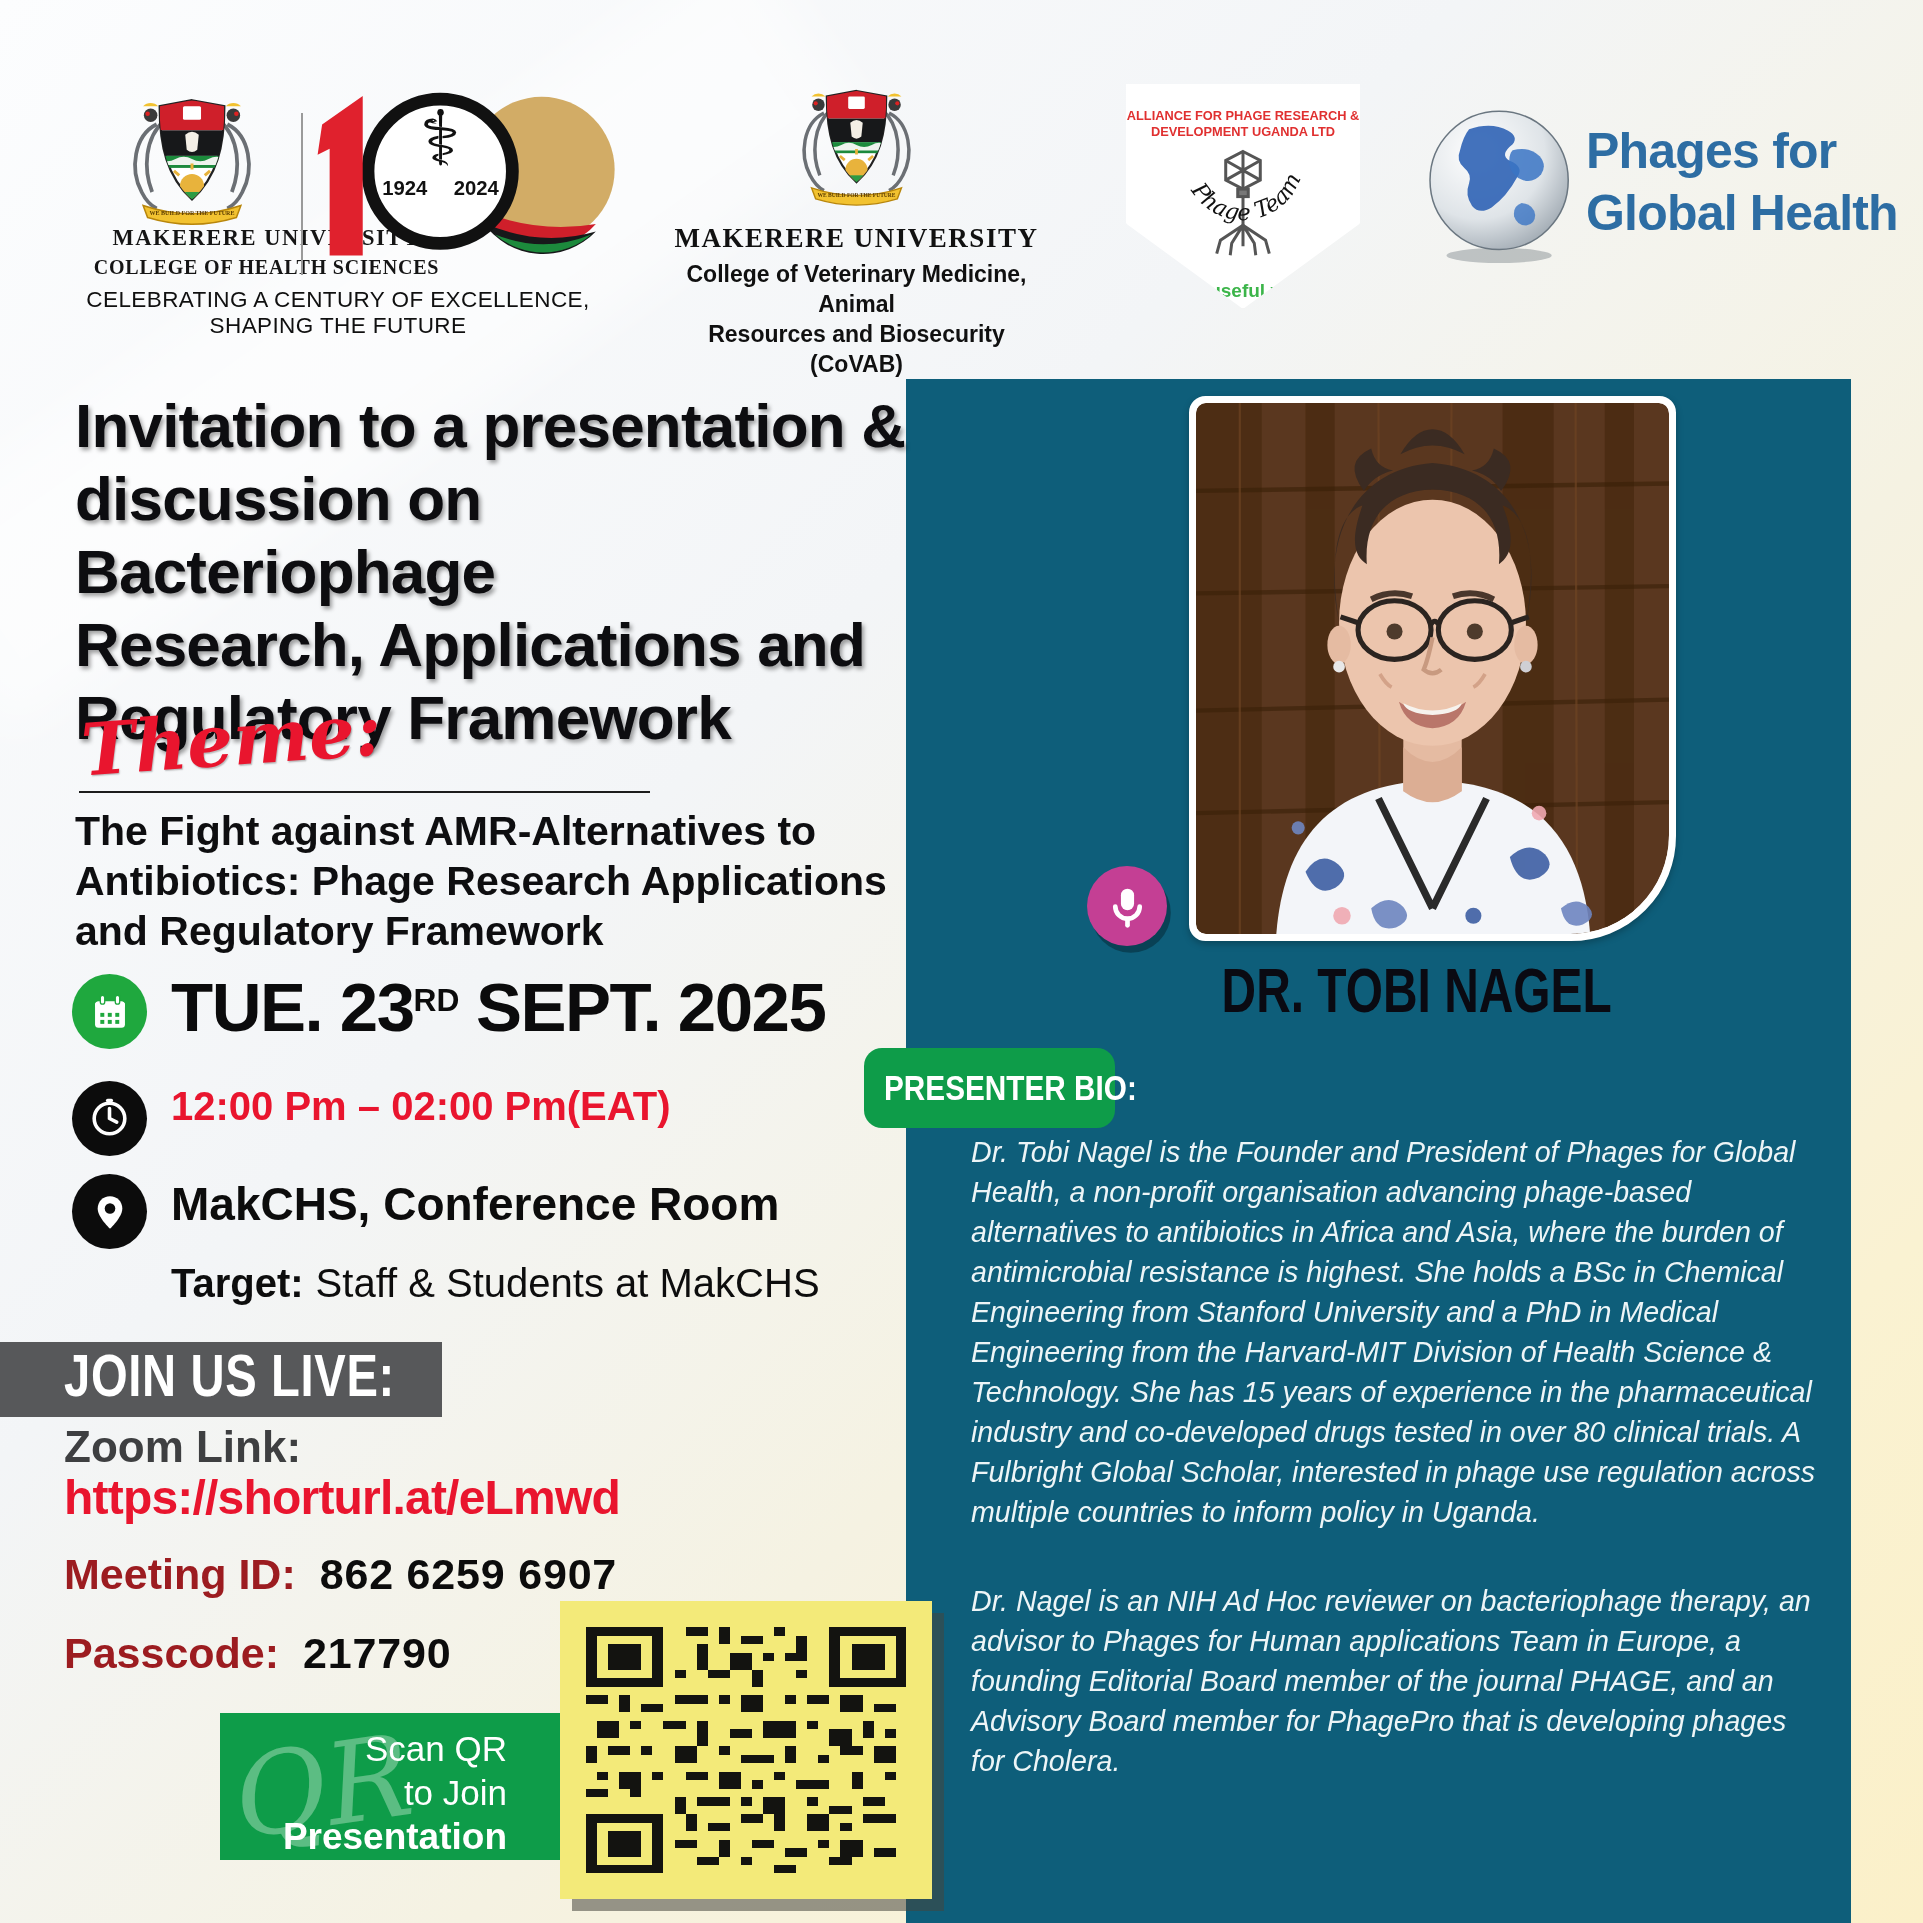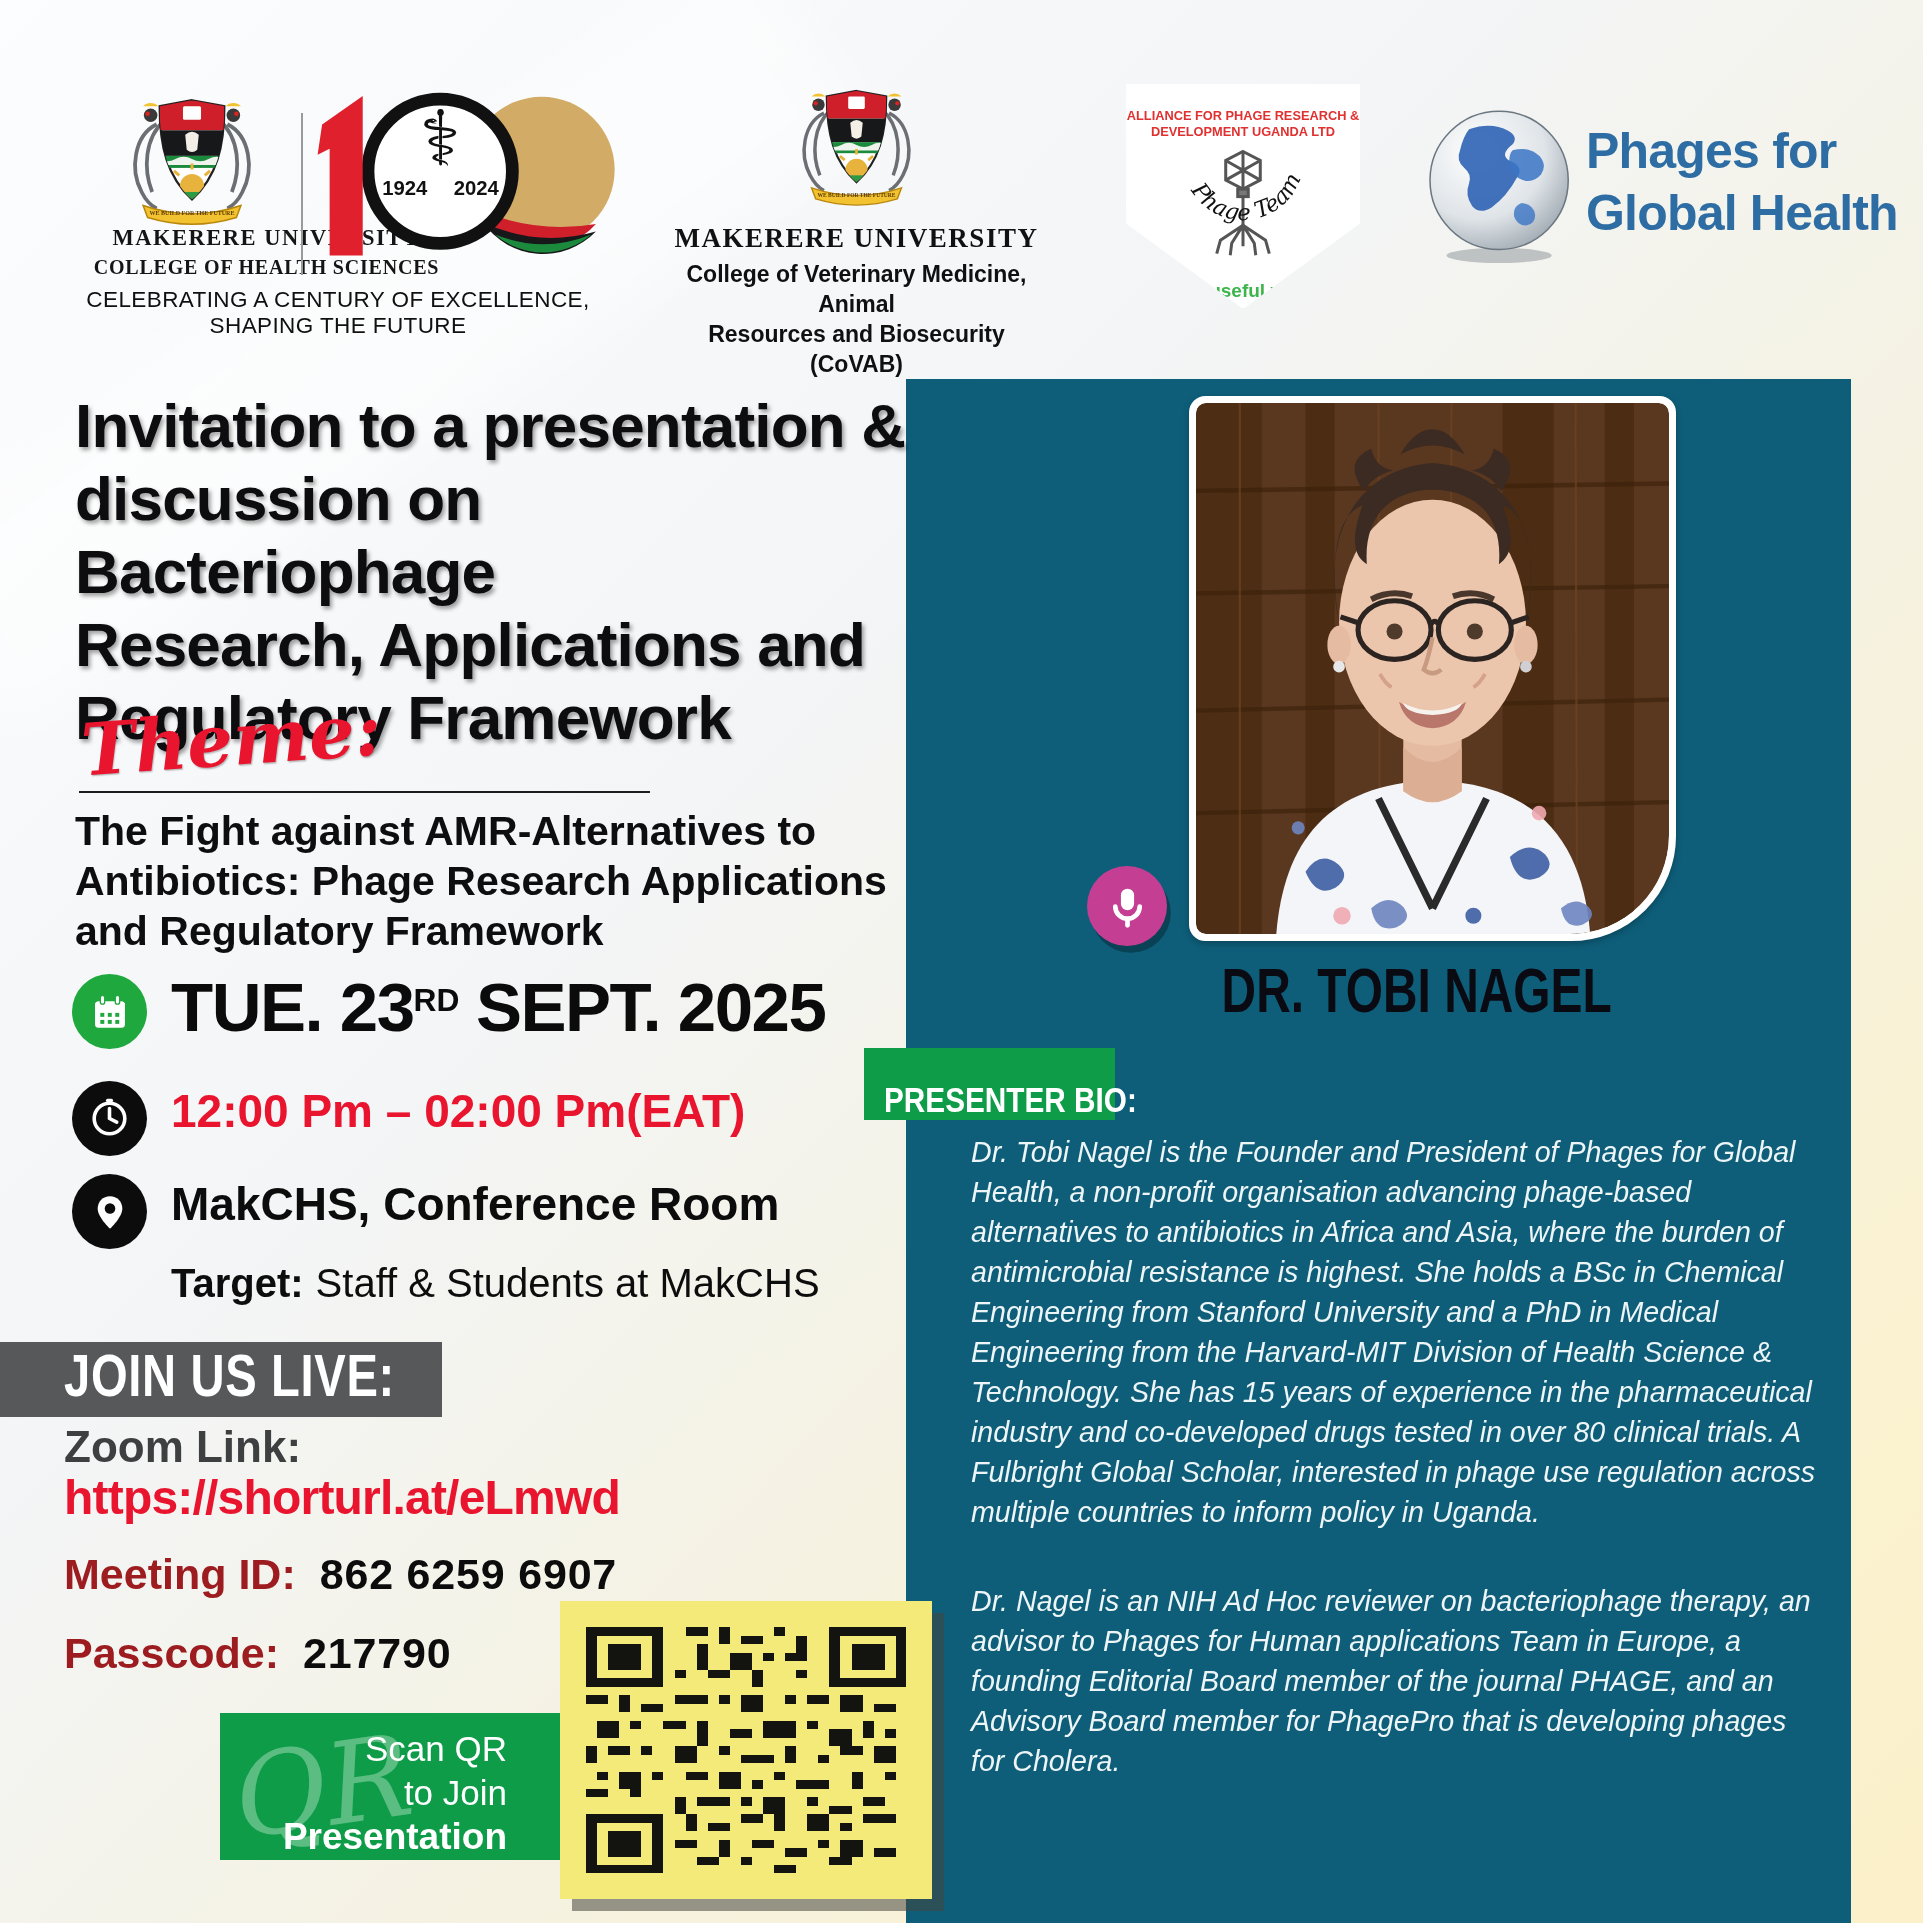--- a/index.html
+++ b/index.html
@@ -50,21 +50,21 @@
 
   .row-icon { position:absolute; width:75px; height:75px; border-radius:50%;
     display:flex; align-items:center; justify-content:center; }
   .icon-green { background:#1fa83e; }
   .icon-black { background:#0c0c0c; }
 
   .date-text { left:171px; top:968px; font-size:69px; font-weight:900; color:#0b0b0c;
     letter-spacing:-1.5px;}
   .sup { font-size:.46em; vertical-align:.62em; letter-spacing:0; }
   .gap-l { margin-left:16.5px; }
-  .time-text { left:171px; top:1084px; font-size:46px; font-weight:800; color:#e9152e; }
+  .time-text { left:171px; top:1084px; font-size:40px; font-weight:800; color:#e9152e; }
   .venue-text { left:171px; top:1177px; font-size:46px; font-weight:800; color:#0c0c0c; }
   .target-text { left:171px; top:1261px; font-size:40px; color:#0d0d0d; }
   .target-text .lbl { font-weight:800; }
   .target-text .val { font-weight:400; margin-left:12px; }
 
   .join-banner { left:0; top:1326px; width:442px; height:75px; background:#57585a;
     display:flex; align-items:flex-start;margin-top:16px; }
   .join-banner span { color:#fff; font-weight:700; font-size:59px; letter-spacing:0.8px;
     margin-left:64px; transform:scaleX(.8); transform-origin:0 50%; white-space:nowrap;}
 
@@ -94,22 +94,22 @@
   .photo-frame svg { display:block; width:100%; height:100%; border-radius:10.5px 10.5px 99px 10.5px;}
 
   .mic-badge { left:1087px; top:866px; width:80px; height:80px; border-radius:50%;
     background:#c43f94; display:flex; align-items:center; justify-content:center;
     box-shadow:3.8px 6.8px 0 rgba(5,30,40,.45);}
 
   .presenter-name { left:1127px; top:954px; width:579px; text-align:center; }
   .presenter-name span { display:inline-block; font-size:63px; font-weight:900; color:#0a0a12;
     letter-spacing:0px; transform:scaleX(.76); transform-origin:50% 50%; white-space:nowrap;}
 
-  .bio-banner { left:864px; top:1048px; width:251px; height:72px; background:#0e9c49;
-    display:flex; align-items:flex-end; }
+  .bio-banner { left:864px; top:1048px; width:251px; height:80px; background:#0e9c49;
+    display:flex; align-items:center;border-radius:18px; }
   .bio-banner span { color:#fff; font-weight:700; font-size:35px; margin-left:19.5px;
     transform:scaleX(.85); transform-origin:0 50%; white-space:nowrap;}
 
   .bio-text { left:971px; top:1132px; width:849px; color:#edf5f7; font-style:italic;
     font-size:28.6px; line-height:40px; font-weight:400; }
   .bio-text p + p { margin-top:49px; }
 
   .qr-svg .m { fill:#131310; }
 </style>
 </head>

